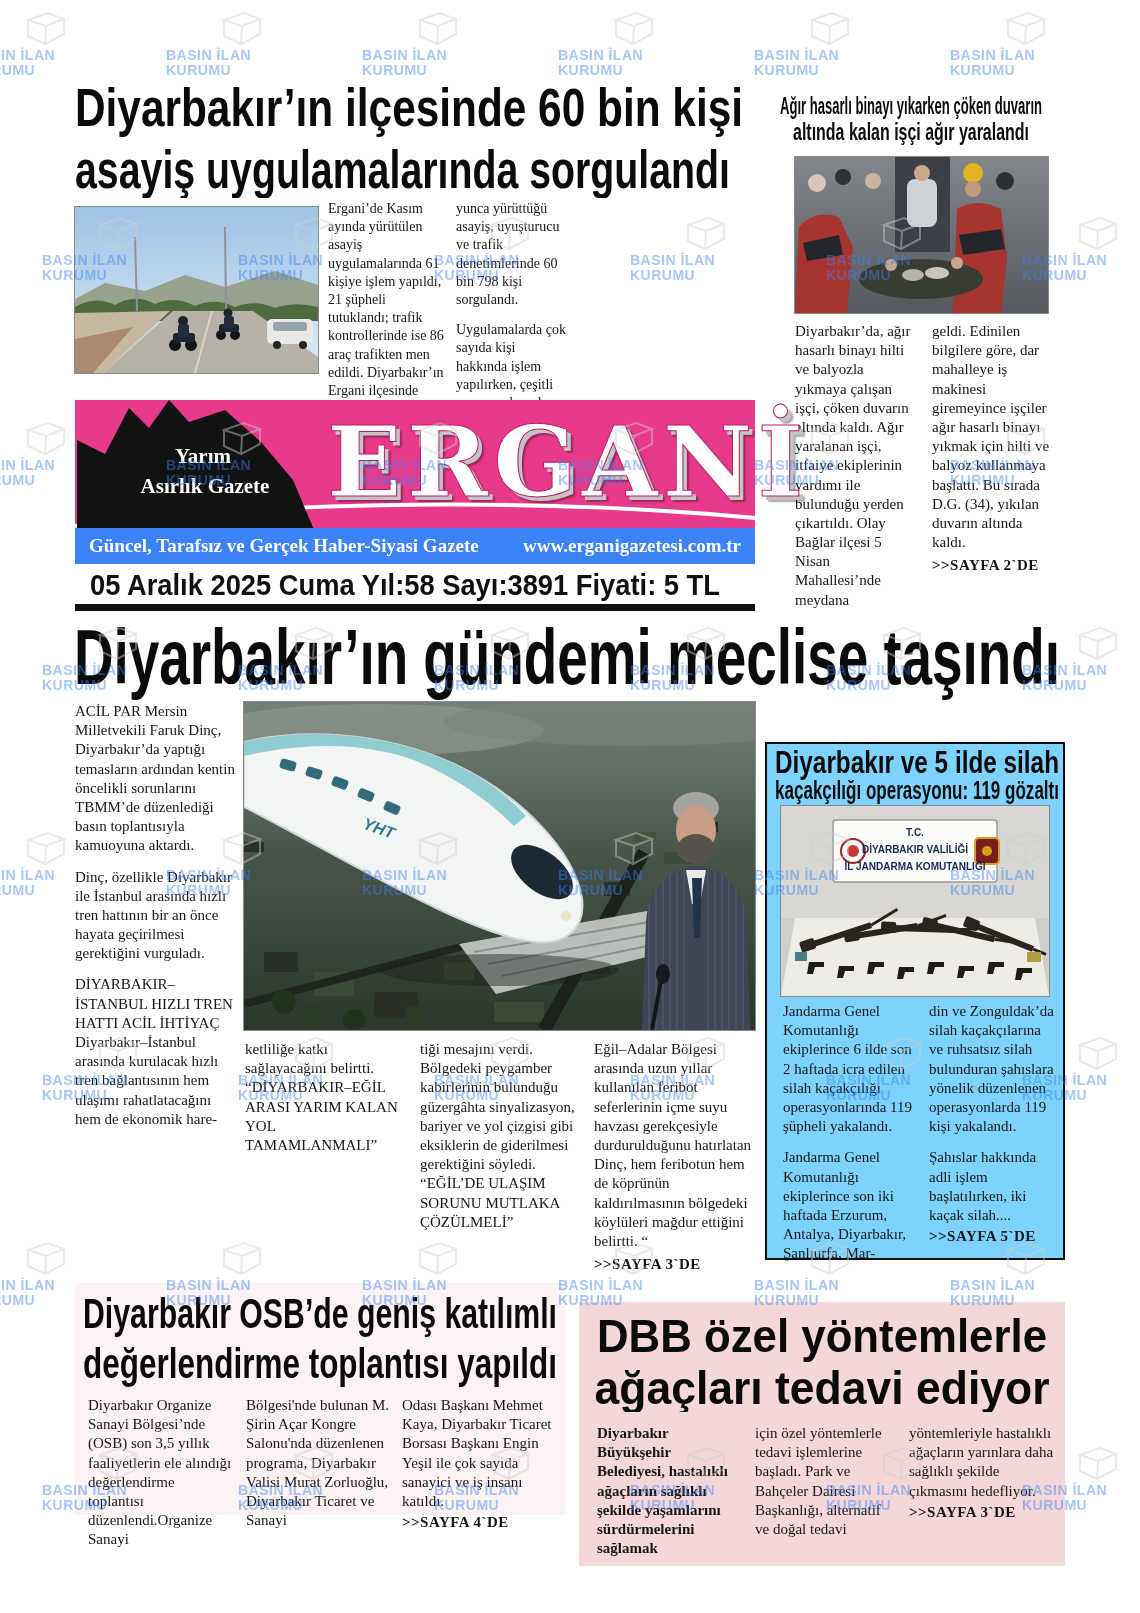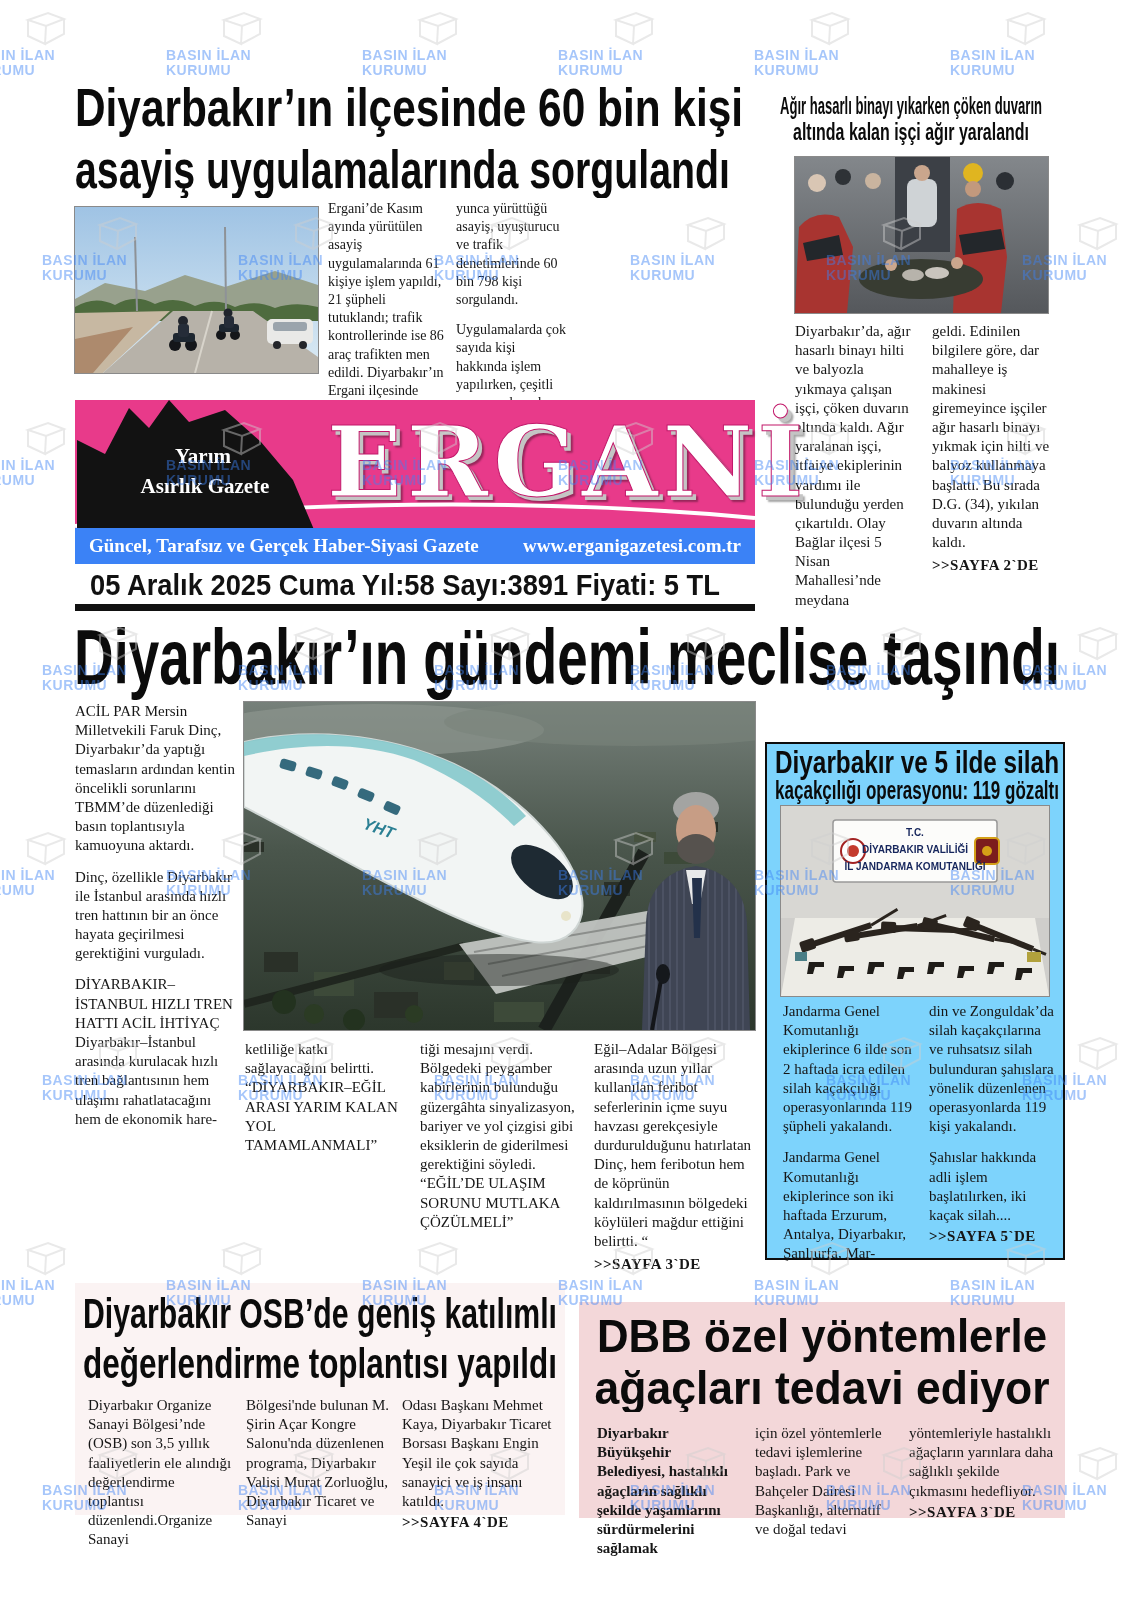--- a/index.html
+++ b/index.html
@@ -28,21 +28,21 @@
               font-family:"DejaVu Serif",serif;font-weight:bold;font-size:98px;color:#ffffff;letter-spacing:5px;
               -webkit-text-stroke:1px #c2186a;
               text-shadow:4px 4px 0 #c4c4c4, 6px 6px 2px rgba(0,0,0,0.35);}
   .mast-logo{position:absolute;left:2px;top:0;width:250px;height:136px;}
   .mast-logo .t1{position:absolute;left:98px;top:48px;color:#fff;font-weight:bold;font-size:21px;font-family:"Liberation Serif",serif;}
   .mast-logo .t2{position:absolute;left:18px;top:78px;width:220px;text-align:center;color:#fff;font-weight:bold;font-size:21px;font-family:"Liberation Serif",serif;}
   
   .rule{position:absolute;left:75px;top:604px;width:680px;height:7px;background:#111;}
   .silah-box{position:absolute;left:765px;top:742px;width:300px;height:518px;border:2px solid #0d0d0d;background:#7dd3fc;box-sizing:border-box;}
   .osb-bg{position:absolute;left:75px;top:1283px;width:490px;height:232px;background:#fbf3f3;}
-  .dbb-box{position:absolute;left:579px;top:1302px;width:486px;height:216px;background:#f3d7d9;}
+  .dbb-box{position:absolute;left:579px;top:1302px;width:486px;height:264px;background:#f3d7d9;}
   
   .asayis-col1{left:328px;top:200px;width:116px;}
   .asayis-col2{left:456px;top:200px;width:114px;}
   .bina-col1{left:795px;top:322px;width:124px;}
   .bina-col2{left:932px;top:322px;width:122px;}
   .meclis-colA{left:75px;top:702px;width:162px;}
   .meclis-colB{left:245px;top:1040px;width:164px;}
   .meclis-colC{left:420px;top:1040px;width:164px;}
   .meclis-colD{left:594px;top:1040px;width:161px;}
   .silah-col1{left:16px;top:258px;width:132px;}

